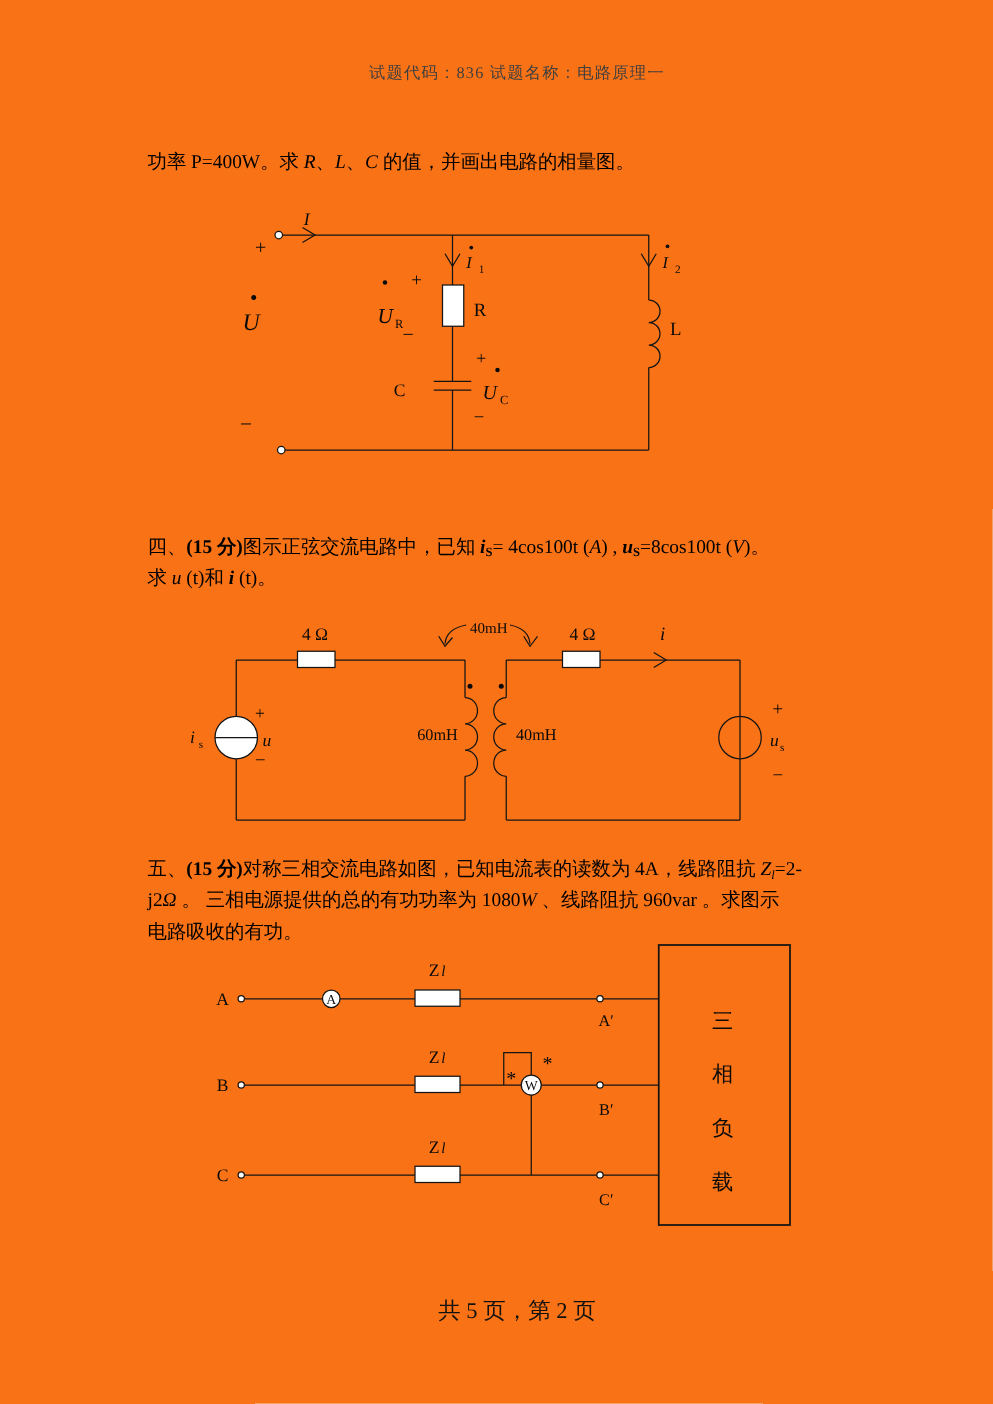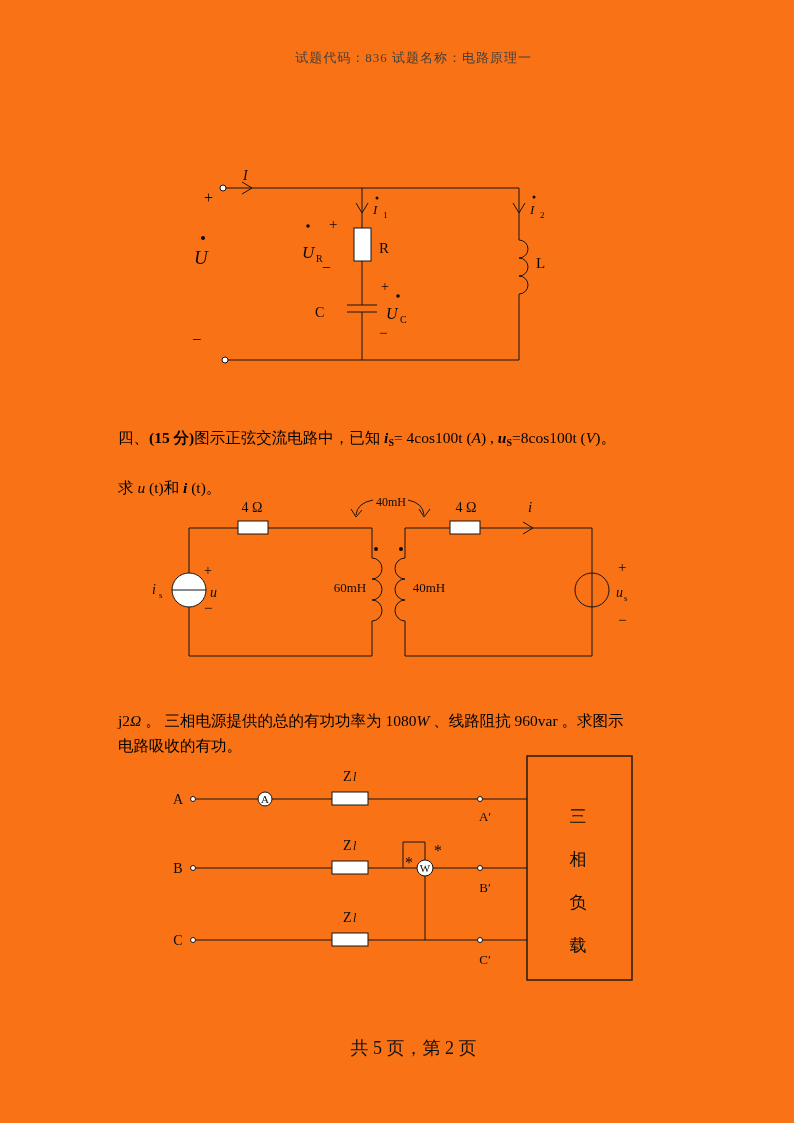--- a/index.html
+++ b/index.html
@@ -23,20 +23,21 @@
   .term{stroke:#141414;stroke-width:1;fill:#ffffff;}
   .ti{font-style:italic;}
 </style>
 </head>
 <body>
 
 <div class="page">
 
   <div class="header">试题代码：836 试题名称：电路原理一</div>
 
+  <div class="tline" style="top:120px"><span>功率 P=400W。求 </span><span class="it">R</span><span>、</span><span class="it">L</span><span>、</span><span class="it">C</span><span> 的值，并画出电路的相量图。</span></div>
 
   <svg style="left:185px;top:160px;width:380px;height:215px" viewBox="185 160 380 215">
     <path class="wire" d="M226,188 H519 M519,188 V240 M519,294 V360 M228,360 H519
              M362,188 V228 M362,261 V305 M362,312 V360
              M347,305 H377 M347,312 H377"></path>
     <path class="wire" d="M242,182 L252,188 L242,194"></path>
     <path class="wire" d="M356,203 L362,213 L368,203"></path>
     <path class="wire" d="M513,203 L519,213 L525,203"></path>
     <path class="wire" d="M519,240 A9,9 0 0 1 519,258 A9,9 0 0 1 519,276 A9,9 0 0 1 519,294"></path>
     <rect class="comp" x="354" y="228" width="17" height="33"></rect>
@@ -67,21 +68,21 @@
     <text x="400" y="323" font-size="10">C</text>
     <text x="379" y="338" font-size="15">−</text>
 
     <circle class="dotf" cx="534" cy="197" r="1.5"></circle>
     <text class="ti" x="530" y="214" font-size="13">I</text>
     <text x="540" y="218" font-size="9">2</text>
     <text x="536" y="268" font-size="15">L</text>
   </svg>
 
   <div class="tline" style="top:428px"><span>四、</span><span class="bd">(15 分)</span><span>图示正弦交流电路中，已知 </span><span class="it bd">i</span><span class="bd sub">S</span><span>= 4cos100t (</span><span class="it">A</span><span>) , </span><span class="it bd">u</span><span class="bd sub">S</span><span>=8cos100t (</span><span class="it">V</span><span>)。</span></div>
-  <div class="tline" style="top:478px"><span>求 </span><span class="it">u</span><span> (t)和 </span><span class="it bd">i</span><span> (t)。</span></div>
+  <div class="tline" style="top:453px"><span>求 </span><span class="it">u</span><span> (t)和 </span><span class="it bd">i</span><span> (t)。</span></div>
 
   <svg style="left:140px;top:490px;width:520px;height:175px" viewBox="140 490 520 175">
     <path class="wire" d="M189,528 V573 M189,607 V656 M189,656 H372
              M189,528 H238 M268,528 H372
              M372,528 V558 M372,621 V656
              M405,528 V558 M405,621 V656 M405,656 H592
              M405,528 H450 M480,528 H592 M592,528 V656"></path>
     <rect class="comp" x="238" y="521" width="30" height="13"></rect>
     <rect class="comp" x="450" y="521" width="30" height="13"></rect>
     <circle class="comp" cx="189" cy="590" r="17"></circle>
@@ -108,20 +109,21 @@
 
     <text x="350" y="592" font-size="13" text-anchor="middle">60mH</text>
     <text x="429" y="592" font-size="13" text-anchor="middle">40mH</text>
 
     <text x="618" y="572" font-size="15">+</text>
     <text class="ti" x="616" y="597" font-size="14">u</text>
     <text x="624" y="601" font-size="9">s</text>
     <text x="618" y="625" font-size="15">−</text>
   </svg>
 
+  <div class="tline" style="top:686px"><span>五、</span><span class="bd">(15 分)</span><span>对称三相交流电路如图，已知电流表的读数为 4A，线路阻抗 </span><span class="it">Z</span><span class="it sub">l</span><span>=2-</span></div>
   <div class="tline" style="top:711px"><span>j2</span><span class="it">Ω</span><span> 。 三相电源提供的总的有功功率为 1080</span><span class="it">W</span><span> 、线路阻抗 960var 。求图示</span></div>
   <div class="tline" style="top:736px"><span>电路吸收的有功。</span></div>
 
   <svg style="left:168px;top:750px;width:505px;height:245px" viewBox="168 750 505 245">
     <path class="wire" d="M196,799 H258 M272,799 H332 M368,799 H527
              M196,868 H332 M368,868 H417 M433,868 H527
              M196,940 H332 M368,940 H527
              M403,868 V842 H425 V860
              M425,876 V940"></path>
     <rect class="comp" x="332" y="792" width="36" height="13"></rect>

